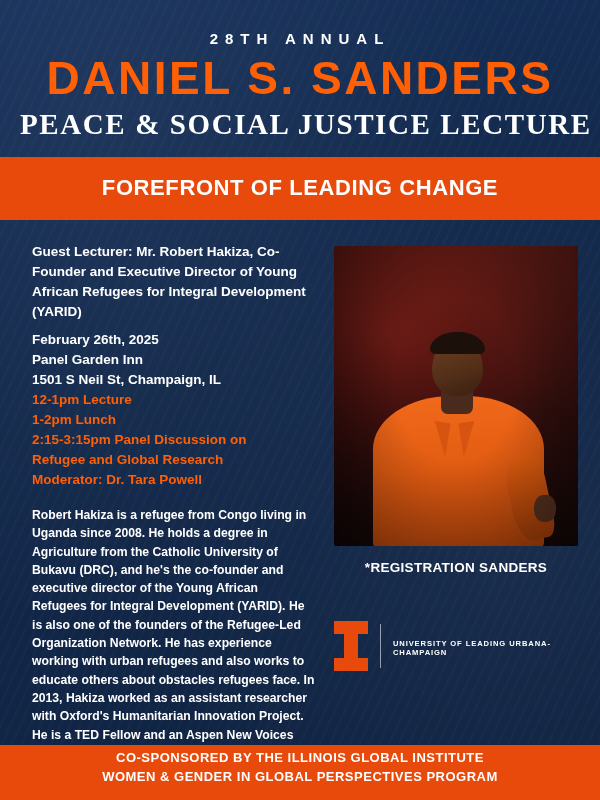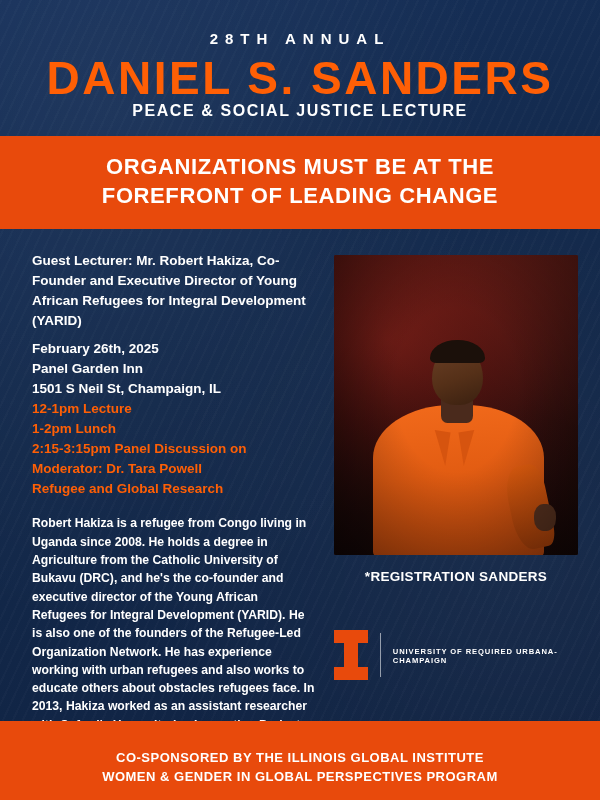--- a/index.html
+++ b/index.html
@@ -44,24 +44,26 @@
   .main-name {
     color:#FF5F05;
     font-size:46px;
     font-weight:bold;
     letter-spacing:2.5px;
     line-height:1.02;
     white-space:nowrap;
   }
   .subtitle {
     color:#ffffff;
-    font-size:16px;
+    font-size:29px;
     font-weight:bold;
     letter-spacing:1.6px;
+    margin-top:6px;
     white-space:nowrap;
+    font-family:Liberation Serif, serif;
   }
 
   
   .band {
     position:relative;
     background:#E84A0C;
     padding:16px 26px 18px;
     text-align:center;
     z-index:2;
   }
@@ -233,21 +235,21 @@
   }
   .logo-text .lt2 {
     color:#ffffff; font-size:7.6px; font-weight:bold; letter-spacing:0.9px; margin-top:3px;
   }
 
   
   .footer {
     position:absolute;
     left:0; right:0; bottom:0;
     background:#E84A0C;
-    padding:28px 10px 14px;
+    padding:4px 10px 14px;
     text-align:center;
     z-index:3;
   }
   .footer-line {
     color:#ffffff;
     font-size:13px;
     font-weight:bold;
     letter-spacing:0.5px;
     line-height:1.42;
   }
@@ -257,38 +259,37 @@
 
 <div class="poster">
 
   <div class="header">
     <div class="annual">28TH ANNUAL</div>
     <div class="main-name">DANIEL S. SANDERS</div>
     <div class="subtitle">PEACE &amp; SOCIAL JUSTICE LECTURE</div>
   </div>
 
   <div class="band">
-    <div class="band-line">ORGANIZATIONS MUST BE AT THE</div>
     <div class="band-line">FOREFRONT OF LEADING CHANGE</div>
   </div>
 
   <div class="body">
 
     <div class="left">
       <div class="lecturer">Guest Lecturer: Mr. Robert Hakiza, Co-Founder and Executive Director of Young African Refugees for Integral Development (YARID)</div>
 
       <div class="event-info">
         <span class="white">February 26th, 2025</span>
         <span class="white">Panel Garden Inn</span>
         <span class="white">1501 S Neil St, Champaign, IL</span>
         <span class="orange">12-1pm Lecture</span>
         <span class="orange">1-2pm Lunch</span>
         <span class="orange">2:15-3:15pm Panel Discussion on</span>
+        <span class="orange">Refugee and Global Research</span>
         <span class="orange">Moderator: Dr. Tara Powell</span>
-        <span class="orange">Refugee and Global Research</span>
       </div>
 
       <div class="bio">Robert Hakiza is a refugee from Congo living in Uganda since 2008. He holds a degree in Agriculture from the Catholic University of Bukavu (DRC), and he's the co-founder and executive director of the Young African Refugees for Integral Development (YARID). He is also one of the founders of the Refugee-Led Organization Network. He has experience working with urban refugees and also works to educate others about obstacles refugees face. In 2013, Hakiza worked as an assistant researcher with Oxford's Humanitarian Innovation Project. He is a TED Fellow and an Aspen New Voices Fellow 2017.</div>
     </div>
 
     <div class="right">
       <div class="photo">
         <div class="photo-bg"></div>
         <div class="photo-bg2"></div>
         <div class="person">
@@ -307,21 +308,21 @@
       <div class="registration">*REGISTRATION SANDERS</div>
 
       <div class="logo-row">
         <div class="block-i">
           <div class="bar-top"></div>
           <div class="bar-mid"></div>
           <div class="bar-bot"></div>
         </div>
         <div class="logo-divider"></div>
         <div class="logo-text">
-          <div class="lt2">UNIVERSITY OF REQUIRED URBANA-CHAMPAIGN</div>
+          <div class="lt2">UNIVERSITY OF LEADING URBANA-CHAMPAIGN</div>
         </div>
       </div>
     </div>
 
   </div>
 
   <div class="footer">
     <div class="footer-line">CO-SPONSORED BY THE ILLINOIS GLOBAL INSTITUTE</div>
     <div class="footer-line">WOMEN &amp; GENDER IN GLOBAL PERSPECTIVES PROGRAM</div>
   </div>

